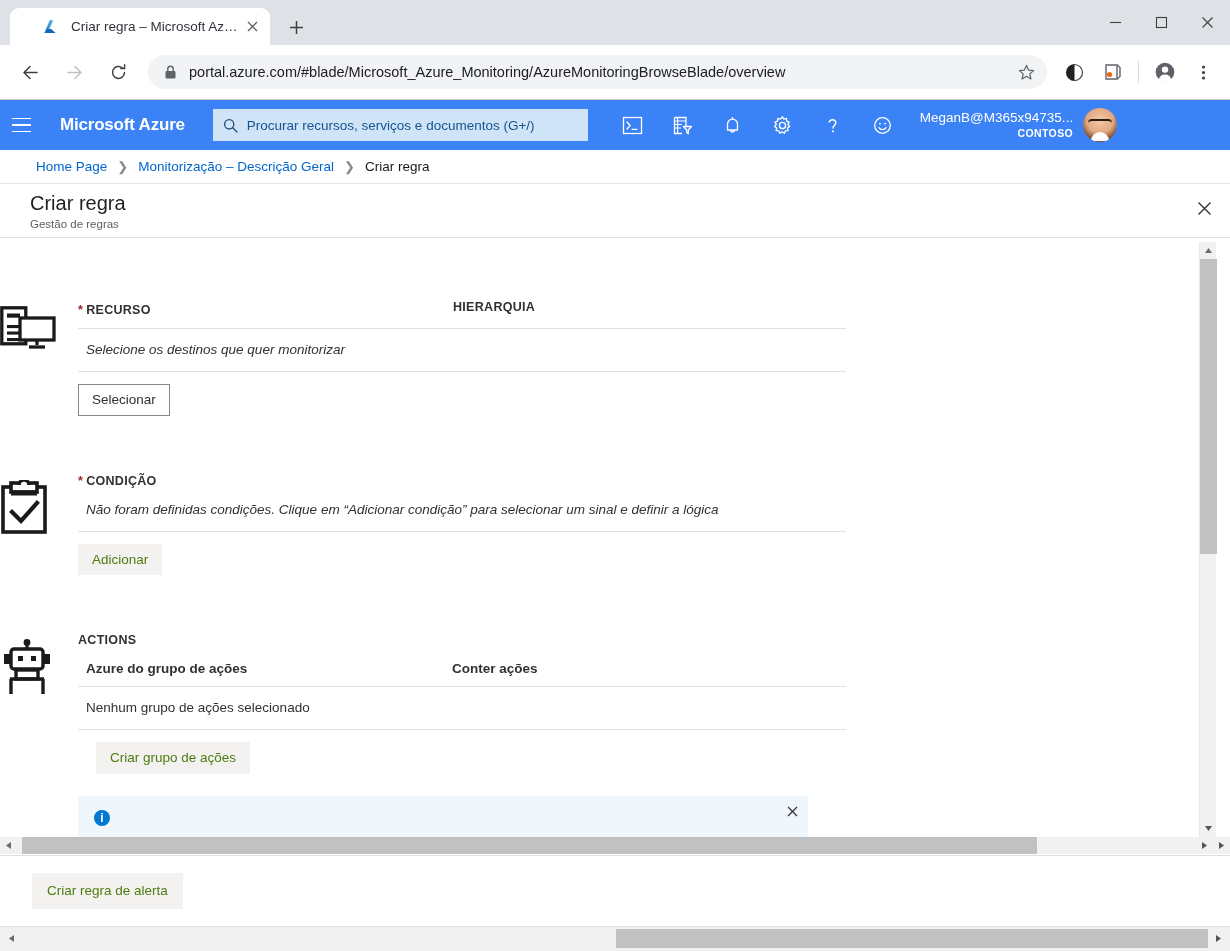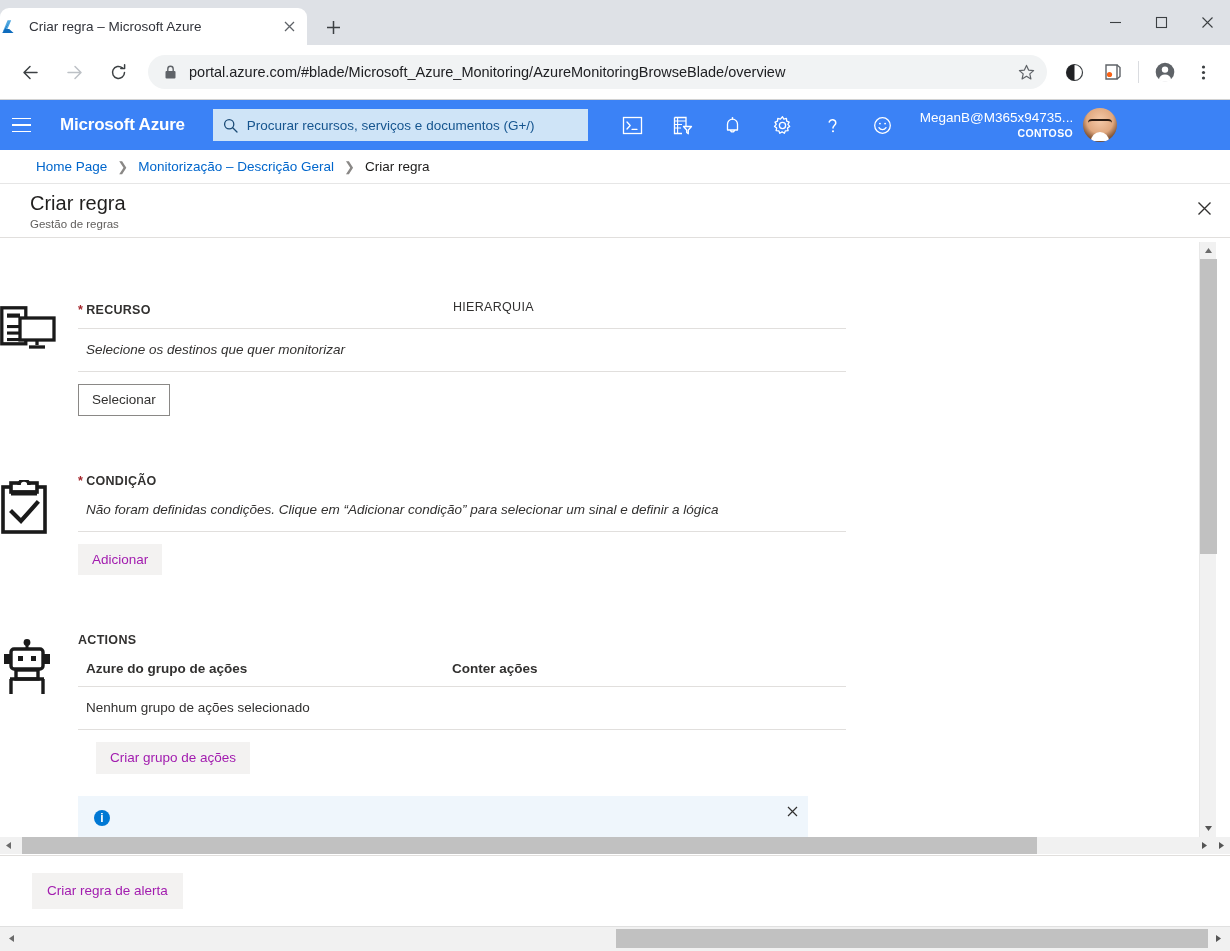--- a/index.html
+++ b/index.html
@@ -11,23 +11,23 @@
   }
 
   
   .browser { width: 1230px; height: 951px; position: relative; background:#fff; }
 
   .titlebar {
     height: 45px; background: #dee1e6;
     display: flex; align-items: flex-end; position: relative;
   }
   .tab {
-    width: 307px; height: 37px;
+    margin-left: 10px; width: 260px; height: 37px;
     background: #ffffff; border-radius: 9px 9px 0 0;
-    display: flex; align-items: center; padding: 0 8px 0 0;
+    display: flex; align-items: center; padding: 0 8px 0 32px;
     position: relative;
   }
   .tab-favicon { width: 18px; height: 18px; flex: 0 0 18px; margin-right: 11px; }
   .tab-title {
     font-size: 13.5px; color: #31333a; white-space: nowrap;
     overflow: hidden; text-overflow: ellipsis; flex: 1;
   }
   .tab-close {
     width: 20px; height: 20px; display: flex; align-items:center; justify-content:center;
     color:#5f6368; flex:0 0 20px;
@@ -126,32 +126,32 @@
   .content { position: absolute; left: 0; top: 0; width: 1205px; }
 
   .section { display: flex; }
   .sec-icon { width: 78px; flex: 0 0 78px; padding-top: 6px; }
   .sec-body { flex: 1; max-width: 768px; }
 
   .sec-label { font-size: 12.5px; font-weight: bold; color:#323130; letter-spacing: .3px; }
   .req { color:#a4262c; margin-right: 3px; }
   .hdrrow { display: flex; padding-bottom: 10px; }
   .hdrrow .c1 { width: 375px; }
-  .hdrrow .c2 { font-size: 12.5px; font-weight: normal; color:#323130; letter-spacing: .3px; }
+  .hdrrow .c2 { font-size: 12.5px; font-weight: bold; color:#323130; letter-spacing: .3px; }
   .rule { border-top: 1px solid #e1dfdd; }
   .emptyrow {
     font-size: 13.5px; color:#323130; font-style: italic;
     padding: 13px 0 14px 8px;
   }
   .btnrow { padding-top: 12px; display:flex; }
   .btn {
     font-size: 13.5px; color:#323130; background:#fff;
     border: 1px solid #8a8886; padding: 5px 13px; line-height: 1.45;
   }
-  .btn.disabled { background:#f3f2f1; border-color:#f3f2f1; color:#a21caf; }
+  .btn.disabled { background:#f3f2f1; border-color:#f3f2f1; color:#4d7c0f; }
   .btn + .btn { margin-left: 8px; }
 
   .colhdr { display:flex; padding: 6px 0 10px 8px; }
   .colhdr .h1 { width: 366px; font-size: 13.5px; font-weight: bold; color:#323130; }
   .colhdr .h2 { font-size: 13.5px; font-weight: bold; color:#323130; }
 
   .infobar {
     margin: 22px 0 0 78px; width: 730px; background:#eff6fc;
     padding: 13px 14px 13px 16px; display:flex; align-items:flex-start;
     position: relative;

